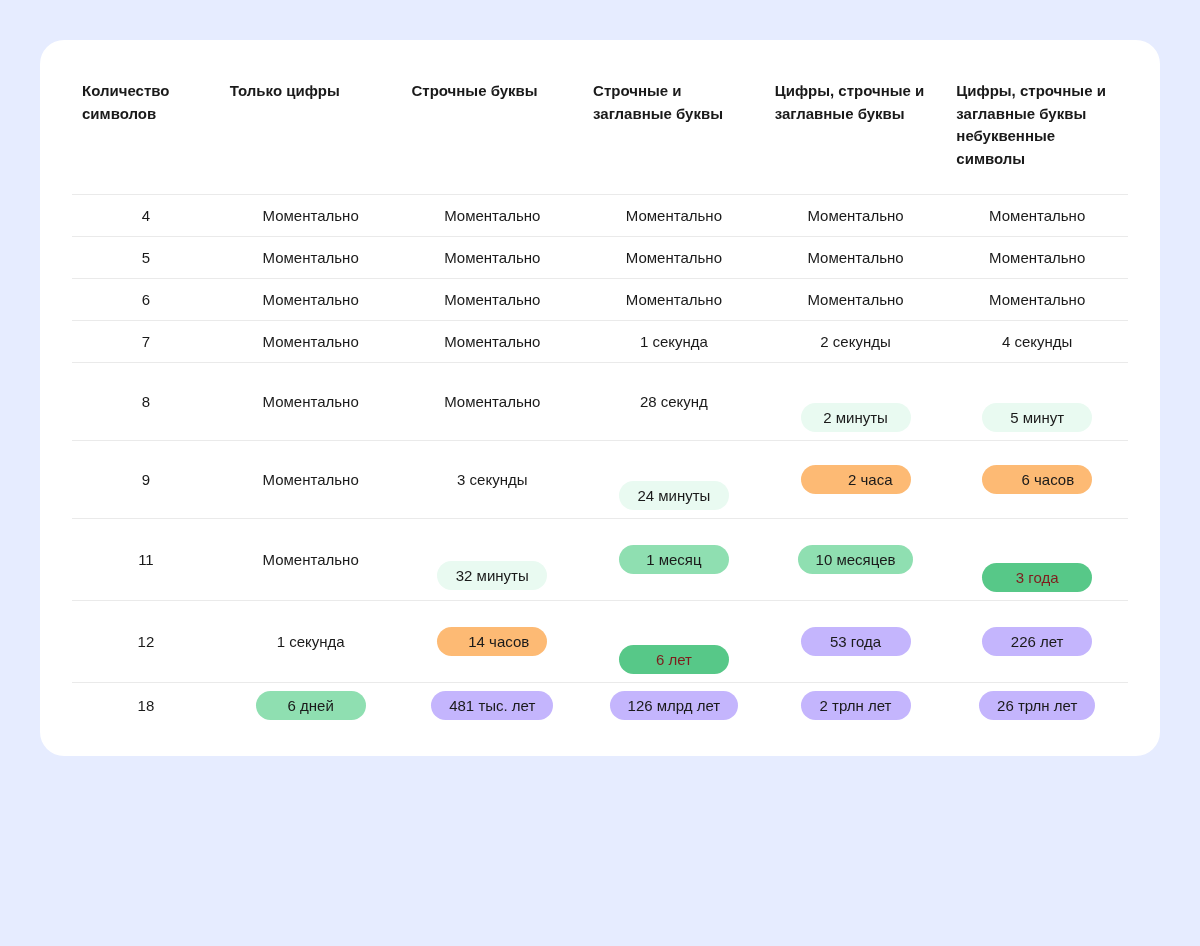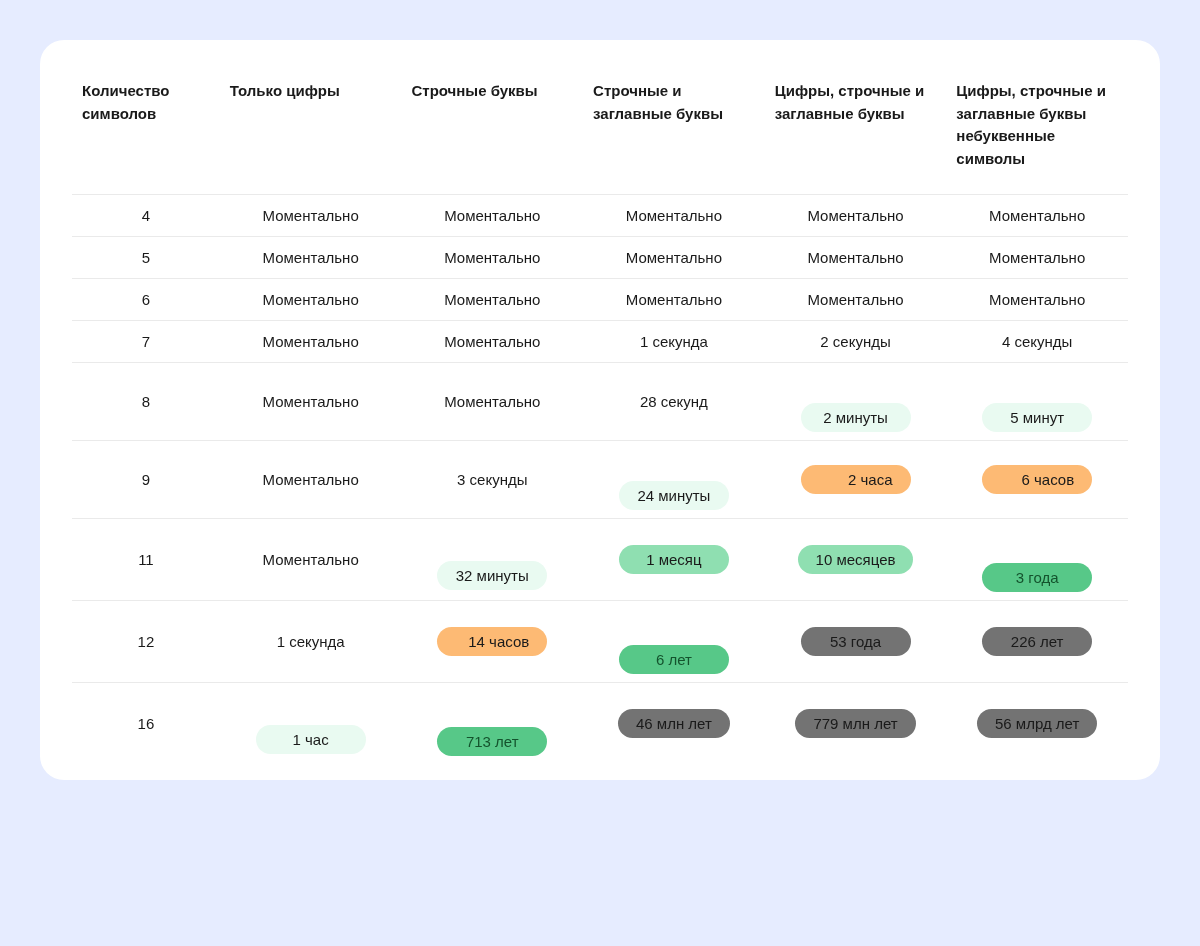--- a/index.html
+++ b/index.html
@@ -10,21 +10,21 @@
     body {
       font-family: -apple-system, BlinkMacSystemFont, "Segoe UI", Arial, sans-serif;
       background: #e6ecff;
       padding: 40px;
       width: 1200px;
       height: 946px;
     }
     .card {
       background: #ffffff;
       border-radius: 24px;
-      padding: 32px 32px 16px 32px;
+      padding: 32px 32px 28px 32px;
       width: 100%;
     }
     table {
       width: 100%;
       border-collapse: collapse;
       table-layout: fixed;
     }
     th {
       text-align: left;
       font-size: 15px;
@@ -57,22 +57,22 @@
       border-radius: 999px;
       font-size: 15px;
       line-height: 1.4;
       min-width: 110px;
       text-align: center;
     } 
     .lvl-1 { background: #e9faf1; margin-top: 32px; }
     .lvl-2 { background: #fdba74; text-align: right; }
     .lvl-3 { background: #aee9c7; }
     .lvl-4 { background: #8fdfb1; }
-    .lvl-5 { background: #737373; }
-    .lvl-6 { background: #57c888; color: #14532d; margin-top: 36px; }
+    .lvl-5 { background: #c4b5fd; }
+    .lvl-6 { background: #57c888; color: #7f1d1d; margin-top: 36px; }
   </style>
 </head>
 <body>
 
 <div class="card">
   <table>
     <thead>
       <tr>
         <th>Количество символов</th>
         <th>Только цифры</th>
@@ -141,22 +141,22 @@
         </tr>
         <tr>
           <td>12</td>
           <td>1 секунда</td>
           <td><span class="pill lvl-2">14 часов</span></td>
           <td><span class="pill lvl-6">6 лет</span></td>
           <td><span class="pill lvl-5">53 года</span></td>
           <td><span class="pill lvl-5">226 лет</span></td>
         </tr>
         <tr>
-          <td>16</td>
-          <td><span class="pill lvl-1">1 час</span></td>
-          <td><span class="pill lvl-6">713 лет</span></td>
-          <td><span class="pill lvl-5">46 млн лет</span></td>
-          <td><span class="pill lvl-5">779 млн лет</span></td>
-          <td><span class="pill lvl-5">56 млрд лет</span></td>
+          <td>18</td>
+          <td><span class="pill lvl-4">6 дней</span></td>
+          <td><span class="pill lvl-5">481 тыс. лет</span></td>
+          <td><span class="pill lvl-5">126 млрд лет</span></td>
+          <td><span class="pill lvl-5">2 трлн лет</span></td>
+          <td><span class="pill lvl-5">26 трлн лет</span></td>
         </tr>
       </tbody>
   </table>
 </div>
 
 </body></html>

